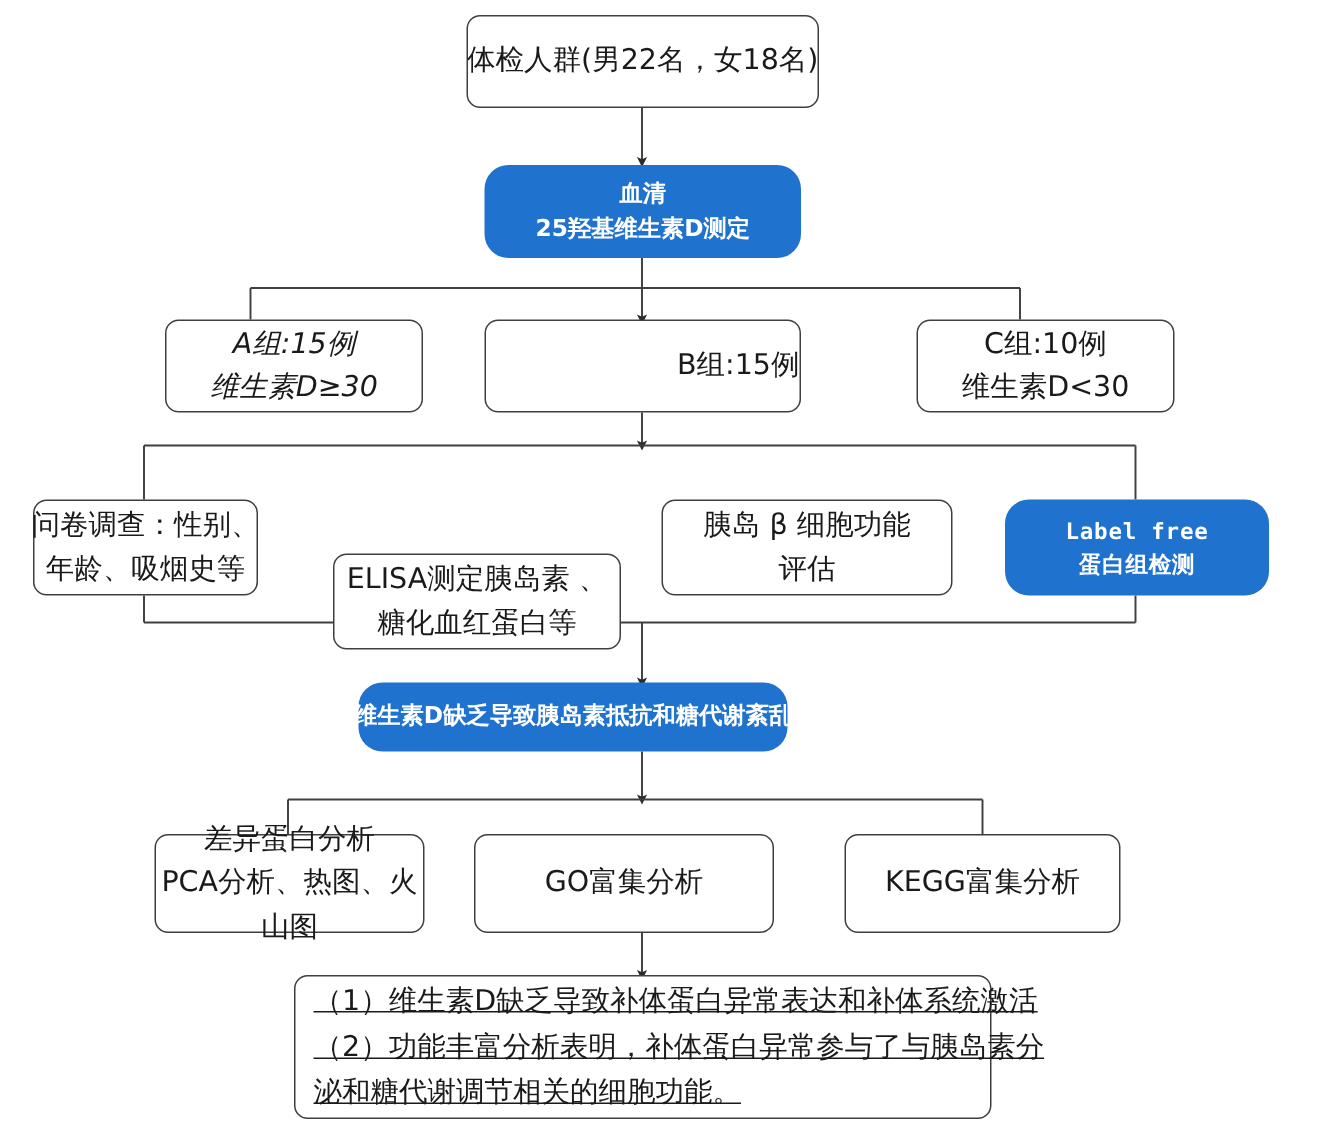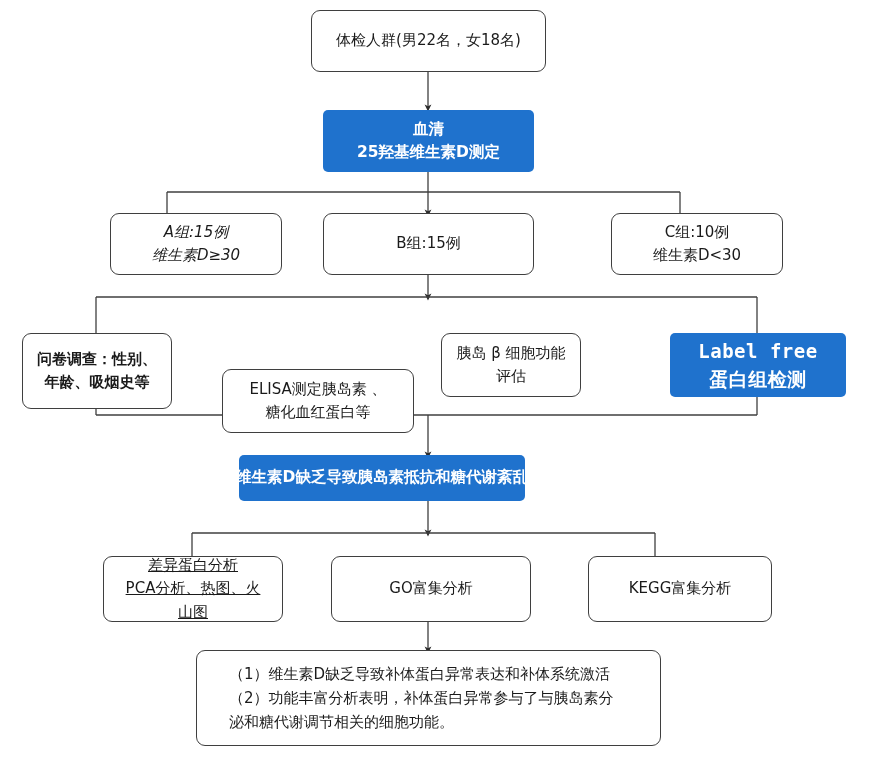--- a/index.html
+++ b/index.html
@@ -35,55 +35,55 @@
     text-align: center;
     border-radius: 9px;
   }
   .node.plain {
     border: 1.3px solid #ululu;
   }
   .node.plain {
     border: 1.3px solid #3f3f3f;
     background: #ffffff;
     color: #1a1a1a;
-    font-size: 15px;
+    font-size: 19px;
     line-height: 1.55;
     font-weight: 400;
   }
   .node.accent {
     border: none;
     background: #1f72cd;
     color: #ffffff;
     font-weight: bold;
     line-height: 1.5;
     font-size: 15.5px;
-    border-radius: 5px;
+    border-radius: 16px;
   }
   .node.accent.mono {
     font-family: "DejaVu Sans Mono", "Liberation Mono", monospace;
-    font-size: 19px;
+    font-size: 15px;
     letter-spacing: 0.5px;
   }
   .node .ln {
     display: block;
     white-space: nowrap;
   }
   .node.justified {
     align-items: flex-start;
     text-align: left;
-    padding: 10px 14px 10px 32px;
+    padding: 10px 14px 10px 12px;
     justify-content: center;
+    text-decoration: underline;
   }
   .node.justified .ln {
     white-space: nowrap;
     line-height: 1.62;
   }
   .node.wrap3 .ln {
     white-space: normal;
-    text-decoration: underline;
   }
 </style>
 </head>
 <body>
 
 <div id="canvas">
 
   <svg id="wires" viewBox="0 0 878 760">
     <defs>
       <marker id="arrow" markerWidth="9" markerHeight="9" refX="4.2" refY="4.2" orient="auto" markerUnits="userSpaceOnUse">
@@ -126,64 +126,64 @@
   <div class="node accent" style="left:323px; top:110px; width:211px; height:62px;">
     <span class="ln">血清</span>
     <span class="ln">25羟基维生素D测定</span>
   </div>
 
   <div class="node plain" style="left:110px; top:213px; width:172px; height:62px;font-style:italic;">
     <span class="ln">A组:15例</span>
     <span class="ln">维生素D≥30</span>
   </div>
 
-  <div class="node plain" style="left:323px; top:213px; width:211px; height:62px;">
+  <div class="node plain" style="left:323px; top:213px; width:211px; height:62px;align-items:flex-end;">
     <span class="ln">B组:15例</span>
   </div>
 
   <div class="node plain" style="left:566px; top:213px; width:172px; height:62px;margin-left:45px;">
     <span class="ln">C组:10例</span>
     <span class="ln">维生素D&lt;30</span>
   </div>
 
-  <div class="node plain" style="left:22px; top:333px; width:150px; height:76px;font-weight:bold;">
+  <div class="node plain" style="left:22px; top:333px; width:150px; height:64px;">
     <span class="ln">问卷调查：性别、</span>
     <span class="ln">年龄、吸烟史等</span>
   </div>
 
   <div class="node plain" style="left:222px; top:333px; width:192px; height:64px;margin-top:36px;">
     <span class="ln">ELISA测定胰岛素 、</span>
     <span class="ln">糖化血红蛋白等</span>
   </div>
 
-  <div class="node plain" style="left:441px; top:333px; width:140px; height:64px;">
+  <div class="node plain" style="left:441px; top:333px; width:194px; height:64px;">
     <span class="ln">胰岛 β 细胞功能</span>
     <span class="ln">评估</span>
   </div>
 
   <div class="node accent mono" style="left:670px; top:333px; width:176px; height:64px;">
     <span class="ln">Label free</span>
     <span class="ln">蛋白组检测</span>
   </div>
 
   <div class="node accent" style="left:239px; top:455px; width:286px; height:46px;">
     <span class="ln">维生素D缺乏导致胰岛素抵抗和糖代谢紊乱</span>
   </div>
 
   <div class="node plain wrap3" style="left:103px; top:556px; width:180px; height:66px;">
     <span class="ln">差异蛋白分析</span>
     <span class="ln">PCA分析、热图、火</span>
     <span class="ln">山图</span>
   </div>
 
-  <div class="node plain" style="left:331px; top:556px; width:200px; height:66px;">
+  <div class="node plain" style="left:316px; top:556px; width:200px; height:66px;">
     <span class="ln">GO富集分析</span>
   </div>
 
-  <div class="node plain" style="left:588px; top:556px; width:184px; height:66px;text-align:right;">
+  <div class="node plain" style="left:563px; top:556px; width:184px; height:66px;text-align:right;">
     <span class="ln">KEGG富集分析</span>
   </div>
 
   <div class="node plain justified" style="left:196px; top:650px; width:465px; height:96px;">
     <span class="ln">（1）维生素D缺乏导致补体蛋白异常表达和补体系统激活</span>
     <span class="ln">（2）功能丰富分析表明，补体蛋白异常参与了与胰岛素分</span>
     <span class="ln">泌和糖代谢调节相关的细胞功能。</span>
   </div>
 
 </div>

